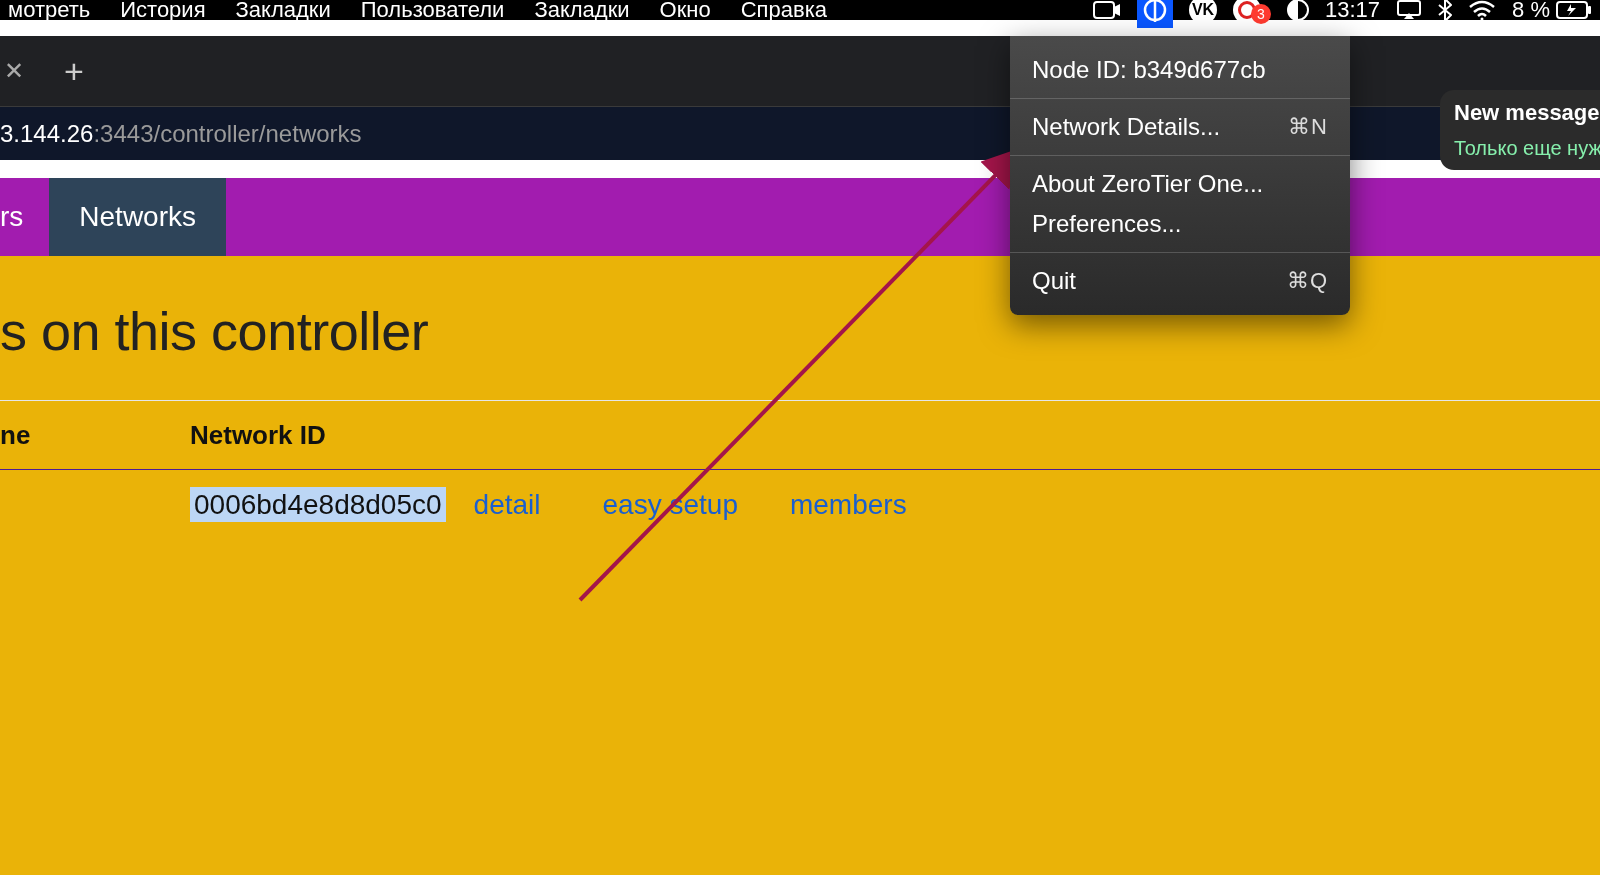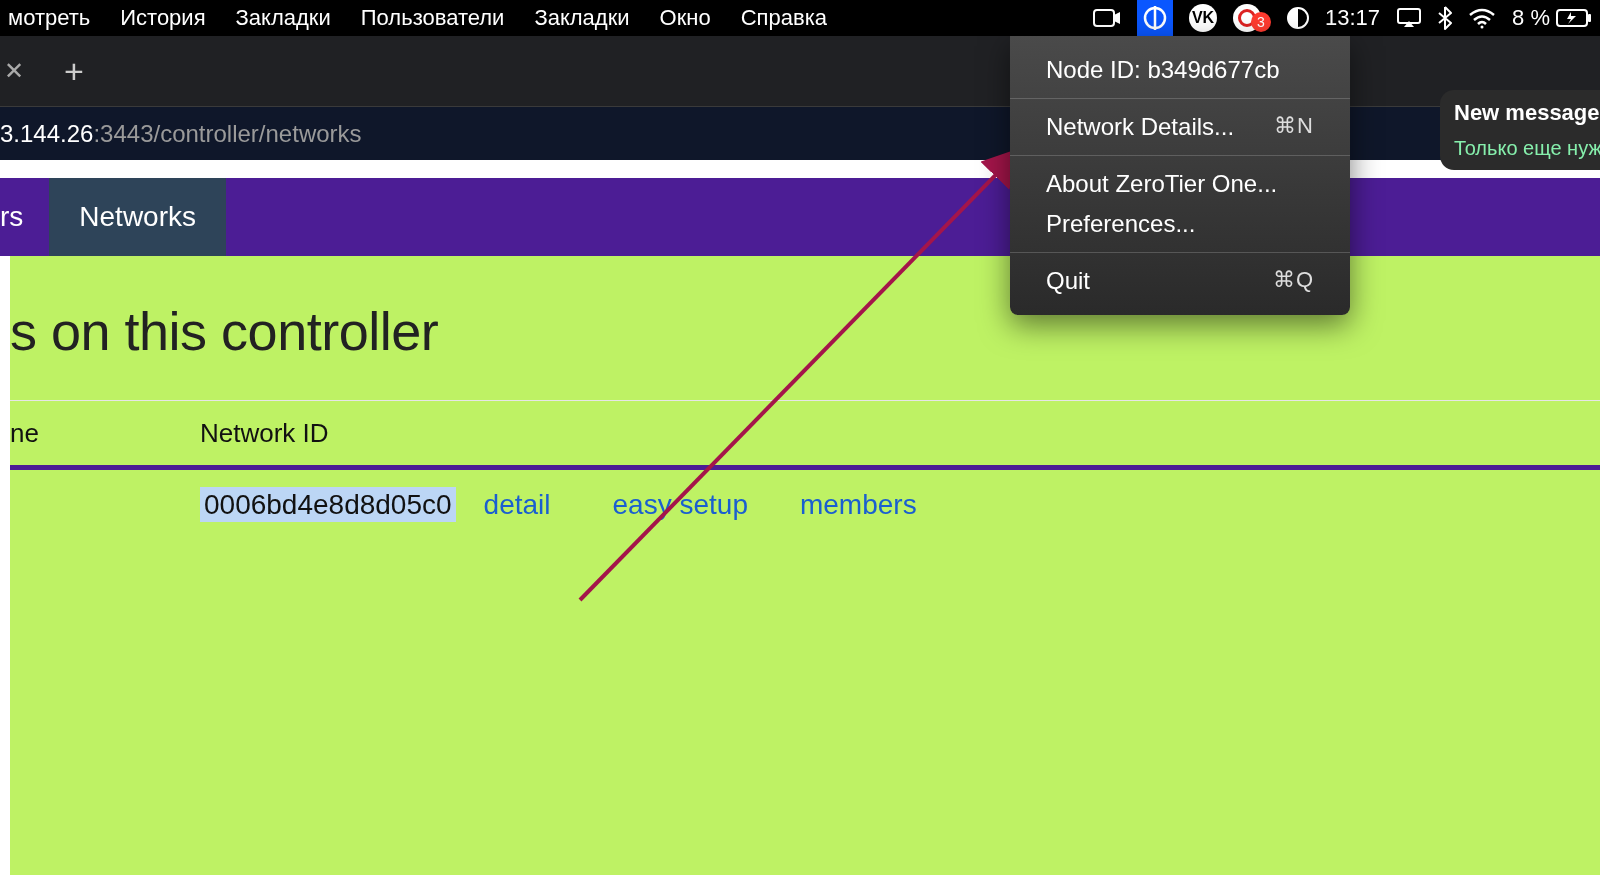--- a/index.html
+++ b/index.html
@@ -9,21 +9,21 @@
     overflow: hidden;
     font-family: -apple-system, "Helvetica Neue", Arial, sans-serif;
     background: #ffffff;
     position: relative;
   }
 
   
   .mac-menubar {
     position: absolute;
     top: 0; left: 0; right: 0;
-    height: 36px;
+    height: 20px;
     background: #000;
     color: #fff;
     display: flex;
     align-items: center;
     justify-content: space-between;
     font-size: 22px;
     padding: 0 8px;
     z-index: 10;
   }
   .mac-menubar .menus { display: flex; gap: 30px; padding-left: 0; }
@@ -101,53 +101,52 @@
     z-index: 5;
   }
   .addr-host { color: #fff; }
   .addr-path { color: #9a9a9a; }
 
   
   .page-nav {
     position: absolute;
     top: 178px; left: 0; right: 0;
     height: 78px;
-    background: #4c1d95;
+    background: #a21caf;
     display: flex; align-items: stretch;
     z-index: 2;
   }
   .page-nav .nav-item {
     display: flex; align-items: center;
     padding: 0 30px;
     color: #fff;
     font-size: 28px;
     cursor: pointer;
   }
   .page-nav .nav-item.active { background: #2e4459; }
   .page-nav .nav-item.partial { padding-left: 0; padding-right: 26px; }
 
   
   .content {
     position: absolute;
     top: 256px; left: 0; right: 0; bottom: 0;
-    background: #bef264;
+    background: #eab308;
     padding: 44px 0 0 0;
-    margin-left: 10px;
   }
   .content h1 {
     font-size: 54px; font-weight: 400; color: #222;
     padding-left: 0;
     letter-spacing: -0.5px;
   }
   .net-table { width: 100%; margin-top: 38px; }
   .net-table .row { display: flex; align-items: center; height: 70px; }
   .net-table .hdr {
     border-top: 1px solid #e6e6e6;
-    border-bottom: 5px solid #4c1d95;
-    font-weight: 400; font-size: 26px; color: #111;
+    border-bottom: 1px solid #4c1d95;
+    font-weight: 700; font-size: 26px; color: #111;
   }
   .col-name { width: 190px; padding-left: 0; }
   .col-id { width: 300px; padding-left: 0; }
   .net-id {
     font-size: 28px; color: #111;
     background: #bcd6f5; padding: 2px 4px;
   }
   .net-link {
     color: #1a5fd0; font-size: 28px; margin-left: 32px; cursor: pointer;
   }
@@ -161,22 +160,22 @@
     width: 340px;
     background: linear-gradient(#4a4a4a, #2a2a2a);
     border-radius: 0 0 8px 8px;
     color: #fff;
     font-size: 24px;
     box-shadow: 0 10px 30px rgba(0,0,0,0.5);
     z-index: 20;
     padding: 14px 0;
   }
   .zt-menu .item {
-    display: flex; justify-content: space-between; align-items: flex-start;
-    padding: 6px 36px;
+    display: flex; justify-content: space-between; align-items: center;
+    padding: 6px 22px;
     cursor: default;
   }
   .zt-menu .item.clickable { cursor: pointer; }
   .zt-menu hr { border: none; border-top: 1px solid rgba(255,255,255,0.18); margin: 8px 0; }
   .zt-menu .shortcut { color: #ddd; font-size: 22px; letter-spacing: 1px; }
 
   
   .notif-panel {
     position: absolute;
     top: 90px; right: 0;

